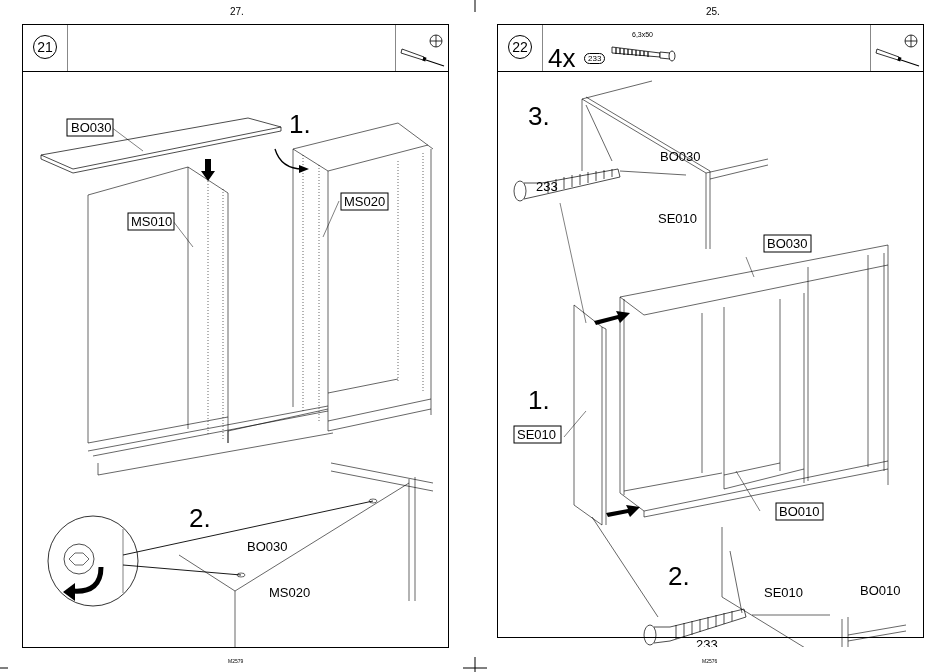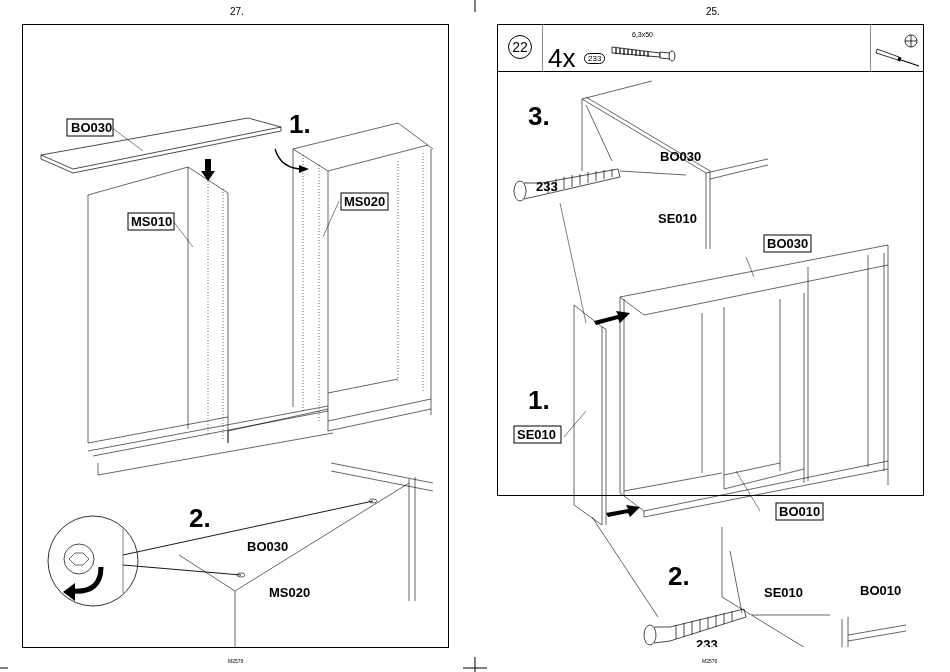--- a/index.html
+++ b/index.html
@@ -3,40 +3,55 @@
 <meta charset="utf-8">
 <style>
   html, body { margin:0; padding:0; background:#fff; }
   body { width:950px; height:672px; position:relative; overflow:hidden; font-family:"Liberation Sans", sans-serif; color:#000; }
   .page-num { position:absolute; top:6px; font-size:10px; }
   .frame { position:absolute; border:1px solid #000; box-sizing:border-box; background:#fff; }
   .header { position:absolute; left:0; right:0; top:0; height:46px; border-bottom:1px solid #000; }
   .step-cell { position:absolute; left:0; top:0; width:44px; height:46px; border-right:1px solid #888; }
   .step-circle { position:absolute; left:10px; top:10px; width:22px; height:22px; border:1px solid #000; border-radius:50%; font-size:14px; line-height:22px; text-align:center; }
   .tool-cell { position:absolute; right:0; top:0; width:52px; height:46px; border-left:1px solid #888; }
-  .drawing { position:absolute; left:0; right:0; top:46px; bottom:0;font-weight:bold; }
+  .drawing { position:absolute; left:0; right:0; top:46px; bottom:0; }
   .footer-code { position:absolute; top:658px; font-size:5px; }
   svg text { font-family:"Liberation Sans", sans-serif; }
   .label-box { fill:#fff; stroke:#000; stroke-width:1; }
   .lbl { font-size:13px; }
   .big { font-size:26px; }
 </style>
 </head>
 <body>
 
 <svg width="950" height="672" style="position:absolute;left:0;top:0;">
   <line x1="475" y1="0" x2="475" y2="12" stroke="#000" stroke-width="1"></line>
   <line x1="475" y1="657" x2="475" y2="672" stroke="#000"></line>
   <line x1="463" y1="668" x2="487" y2="668" stroke="#000"></line>
   <line x1="0" y1="668" x2="8" y2="668" stroke="#000"></line>
 </svg>
 
 <div>
   <div class="page-num" style="left:230px;">27.</div>
   <div class="frame" style="left:22px; top:24px; width:427px; height:624px;">
+    <div class="header">
+      <div class="step-cell">
+        <div class="step-circle">21</div>
+      </div>
+      <div class="tool-cell">
+        <svg width="52" height="46">
+          <circle cx="40" cy="16" r="6" fill="none" stroke="#000" stroke-width="0.8"></circle>
+          <line x1="34" y1="16" x2="46" y2="16" stroke="#000" stroke-width="0.8"></line>
+          <line x1="40" y1="10" x2="40" y2="22" stroke="#000" stroke-width="0.8"></line>
+          <path d="M6 24 L28 32 L27 35 L5 28 Z" fill="#fff" stroke="#000" stroke-width="0.8"></path>
+          <rect x="27" y="32" width="3" height="4" fill="#000" transform="rotate(18 28 34)"></rect>
+          <line x1="30" y1="35" x2="48" y2="41" stroke="#000" stroke-width="1.2"></line>
+        </svg>
+      </div>
+    </div>
     <div class="drawing">
       <svg width="425" height="576">
 
         <g fill="none" stroke="#000" stroke-width="0.7">
           <path d="M18 84 L225 47 L258 56 L50 98 Z"></path>
           <path d="M18 84 L18 88 L50 102 L258 60 L258 56"></path>
         </g>
 
         <g fill="none" stroke="#000" stroke-width="0.6">
           <path d="M65 124 L65 372"></path>
@@ -107,21 +122,21 @@
         <text class="lbl" x="224" y="480">BO030</text>
         <text class="lbl" x="246" y="526">MS020</text>
       </svg>
     </div>
   </div>
   <div class="footer-code" style="left:228px;">M2579</div>
 </div>
 
 <div>
   <div class="page-num" style="left:706px;">25.</div>
-  <div class="frame" style="left:497px; top:24px; width:427px; height:472px;">
+  <div class="frame" style="left:497px; top:24px; width:427px; height:614px;">
     <div class="header">
       <div class="step-cell">
         <div class="step-circle">22</div>
       </div>
       <div style="position:absolute;left:50px;top:0;width:250px;height:46px;">
         <span style="position:absolute;left:0;top:18px;font-size:26px;">4x</span>
         <span style="position:absolute;left:36px;top:28px;font-size:8px;border:1px solid #000;border-radius:8px;padding:0 3px;">233</span>
         <span style="position:absolute;left:84px;top:6px;font-size:7px;">6,3x50</span>
         <svg width="80" height="20" style="position:absolute;left:60px;top:18px;">
           <path d="M4 4 L52 10 L52 14 L4 10 Z" fill="#fff" stroke="#000" stroke-width="0.8"></path>

